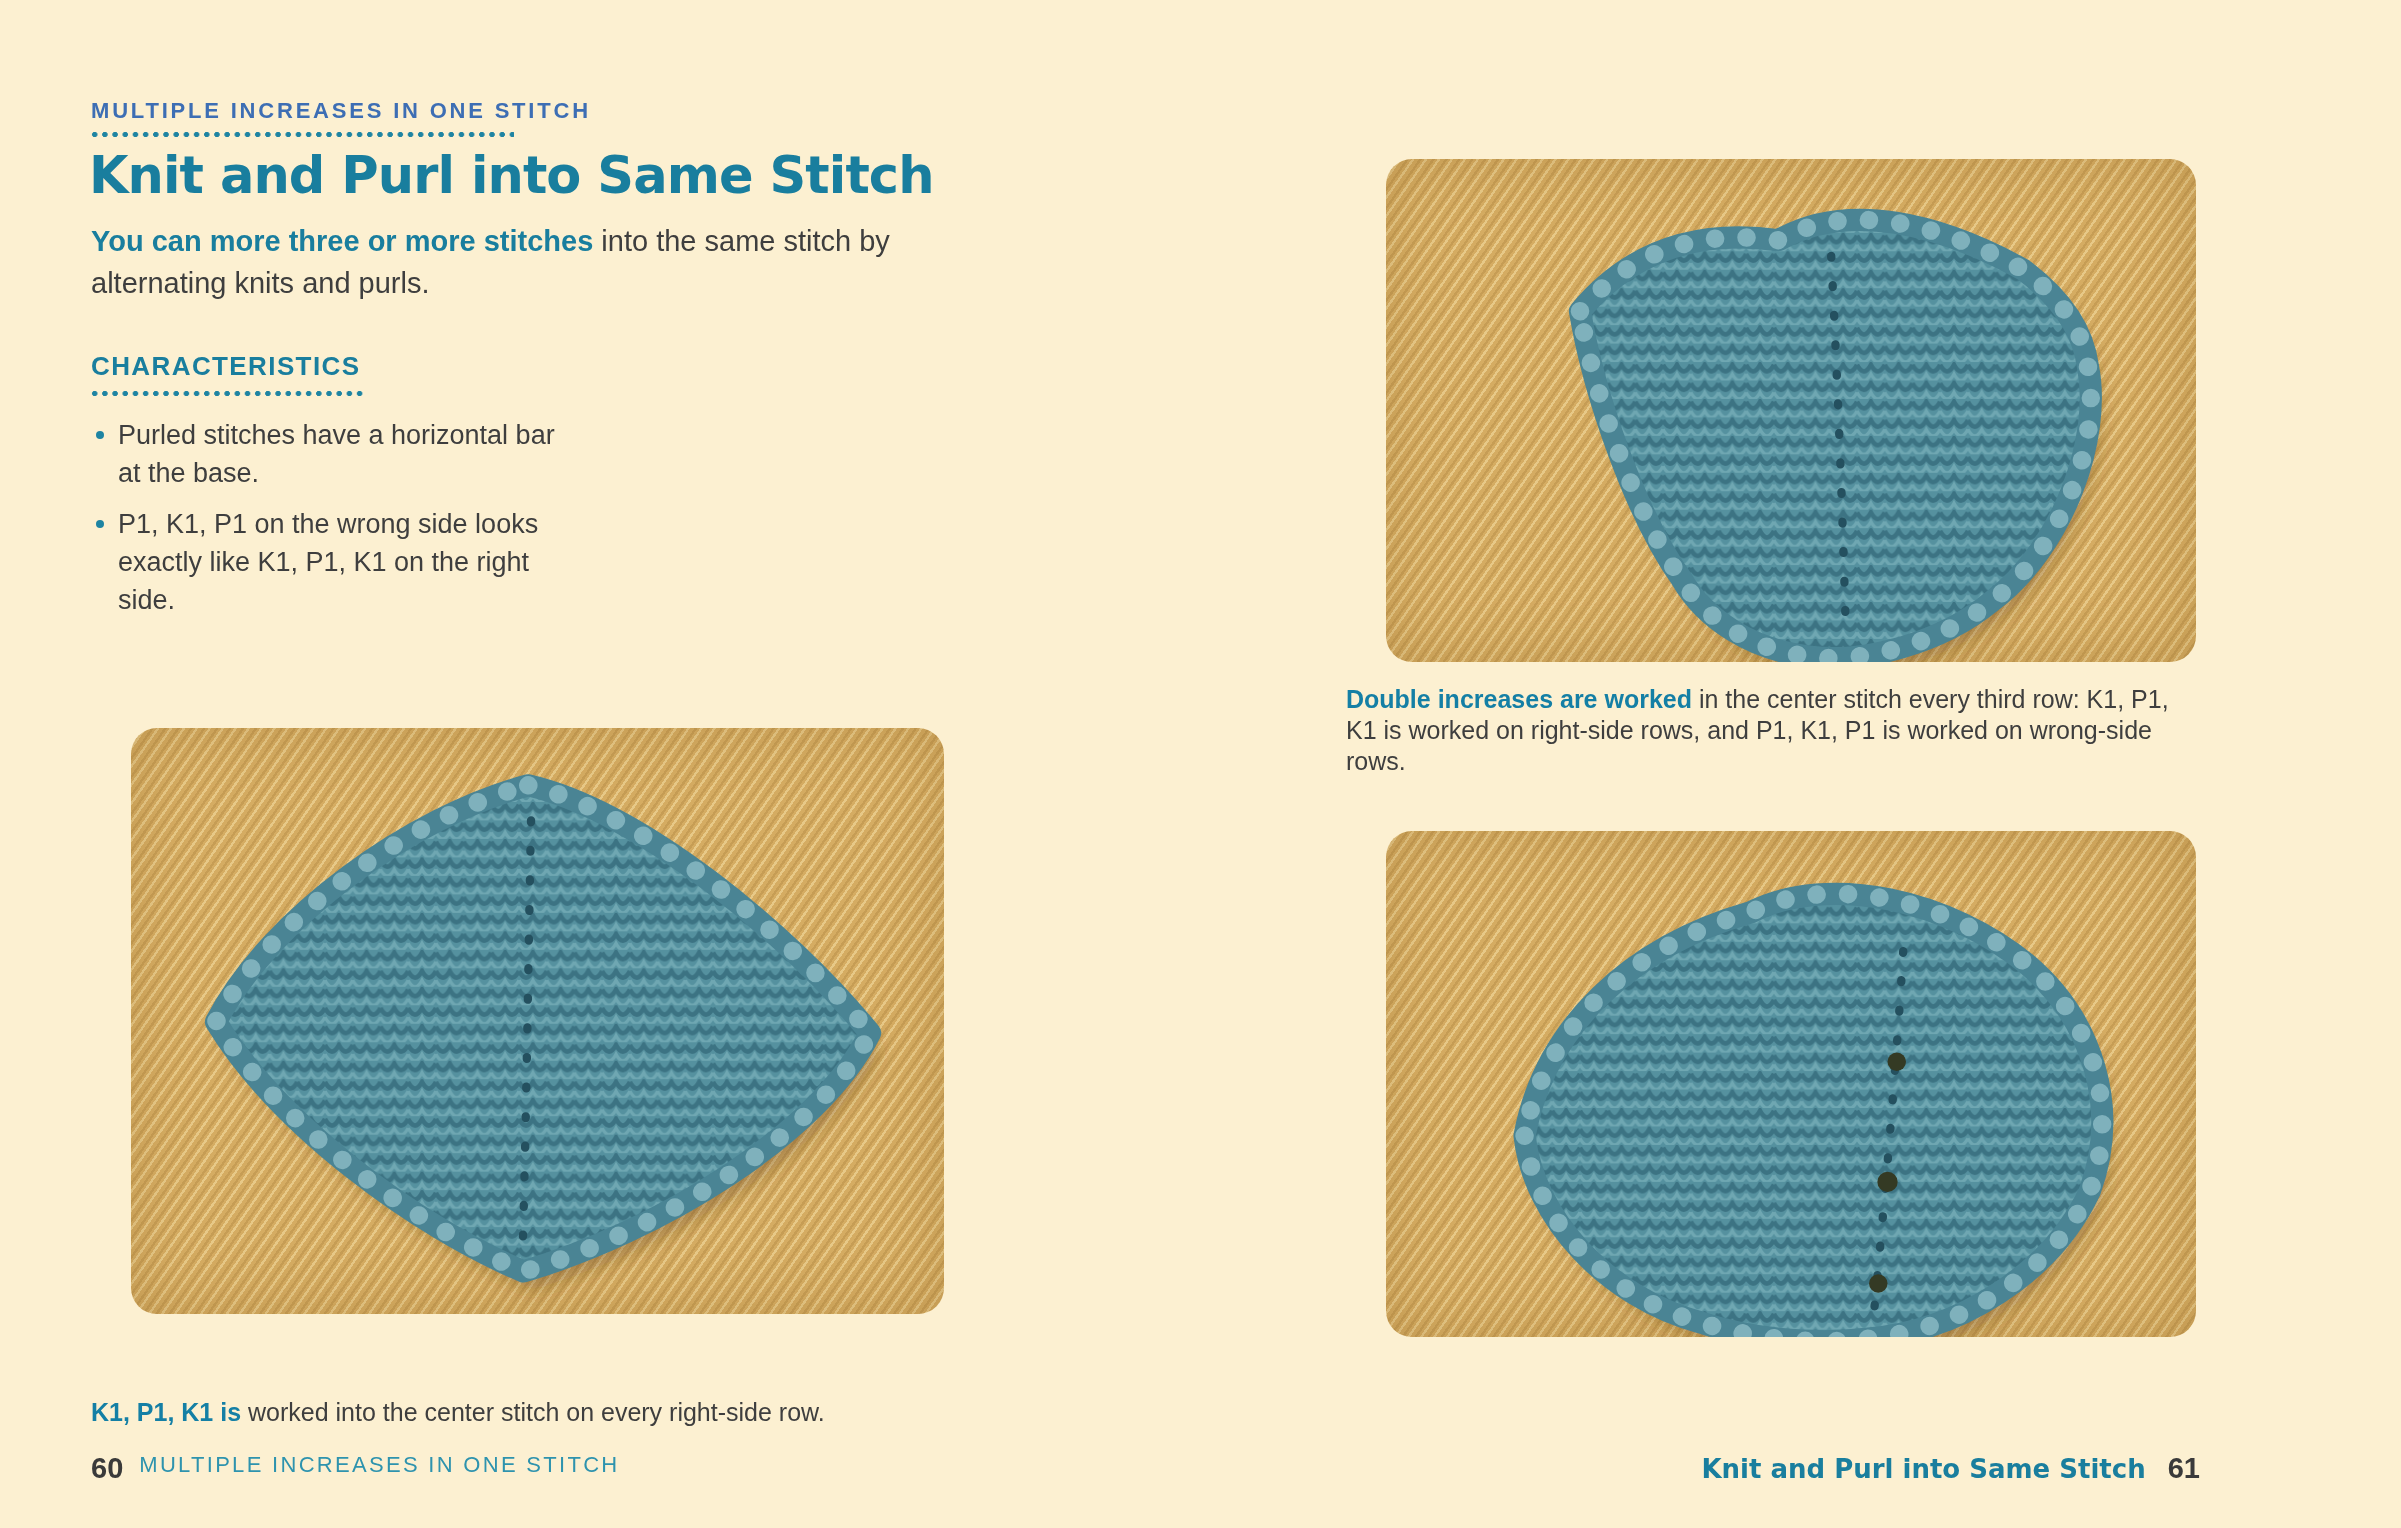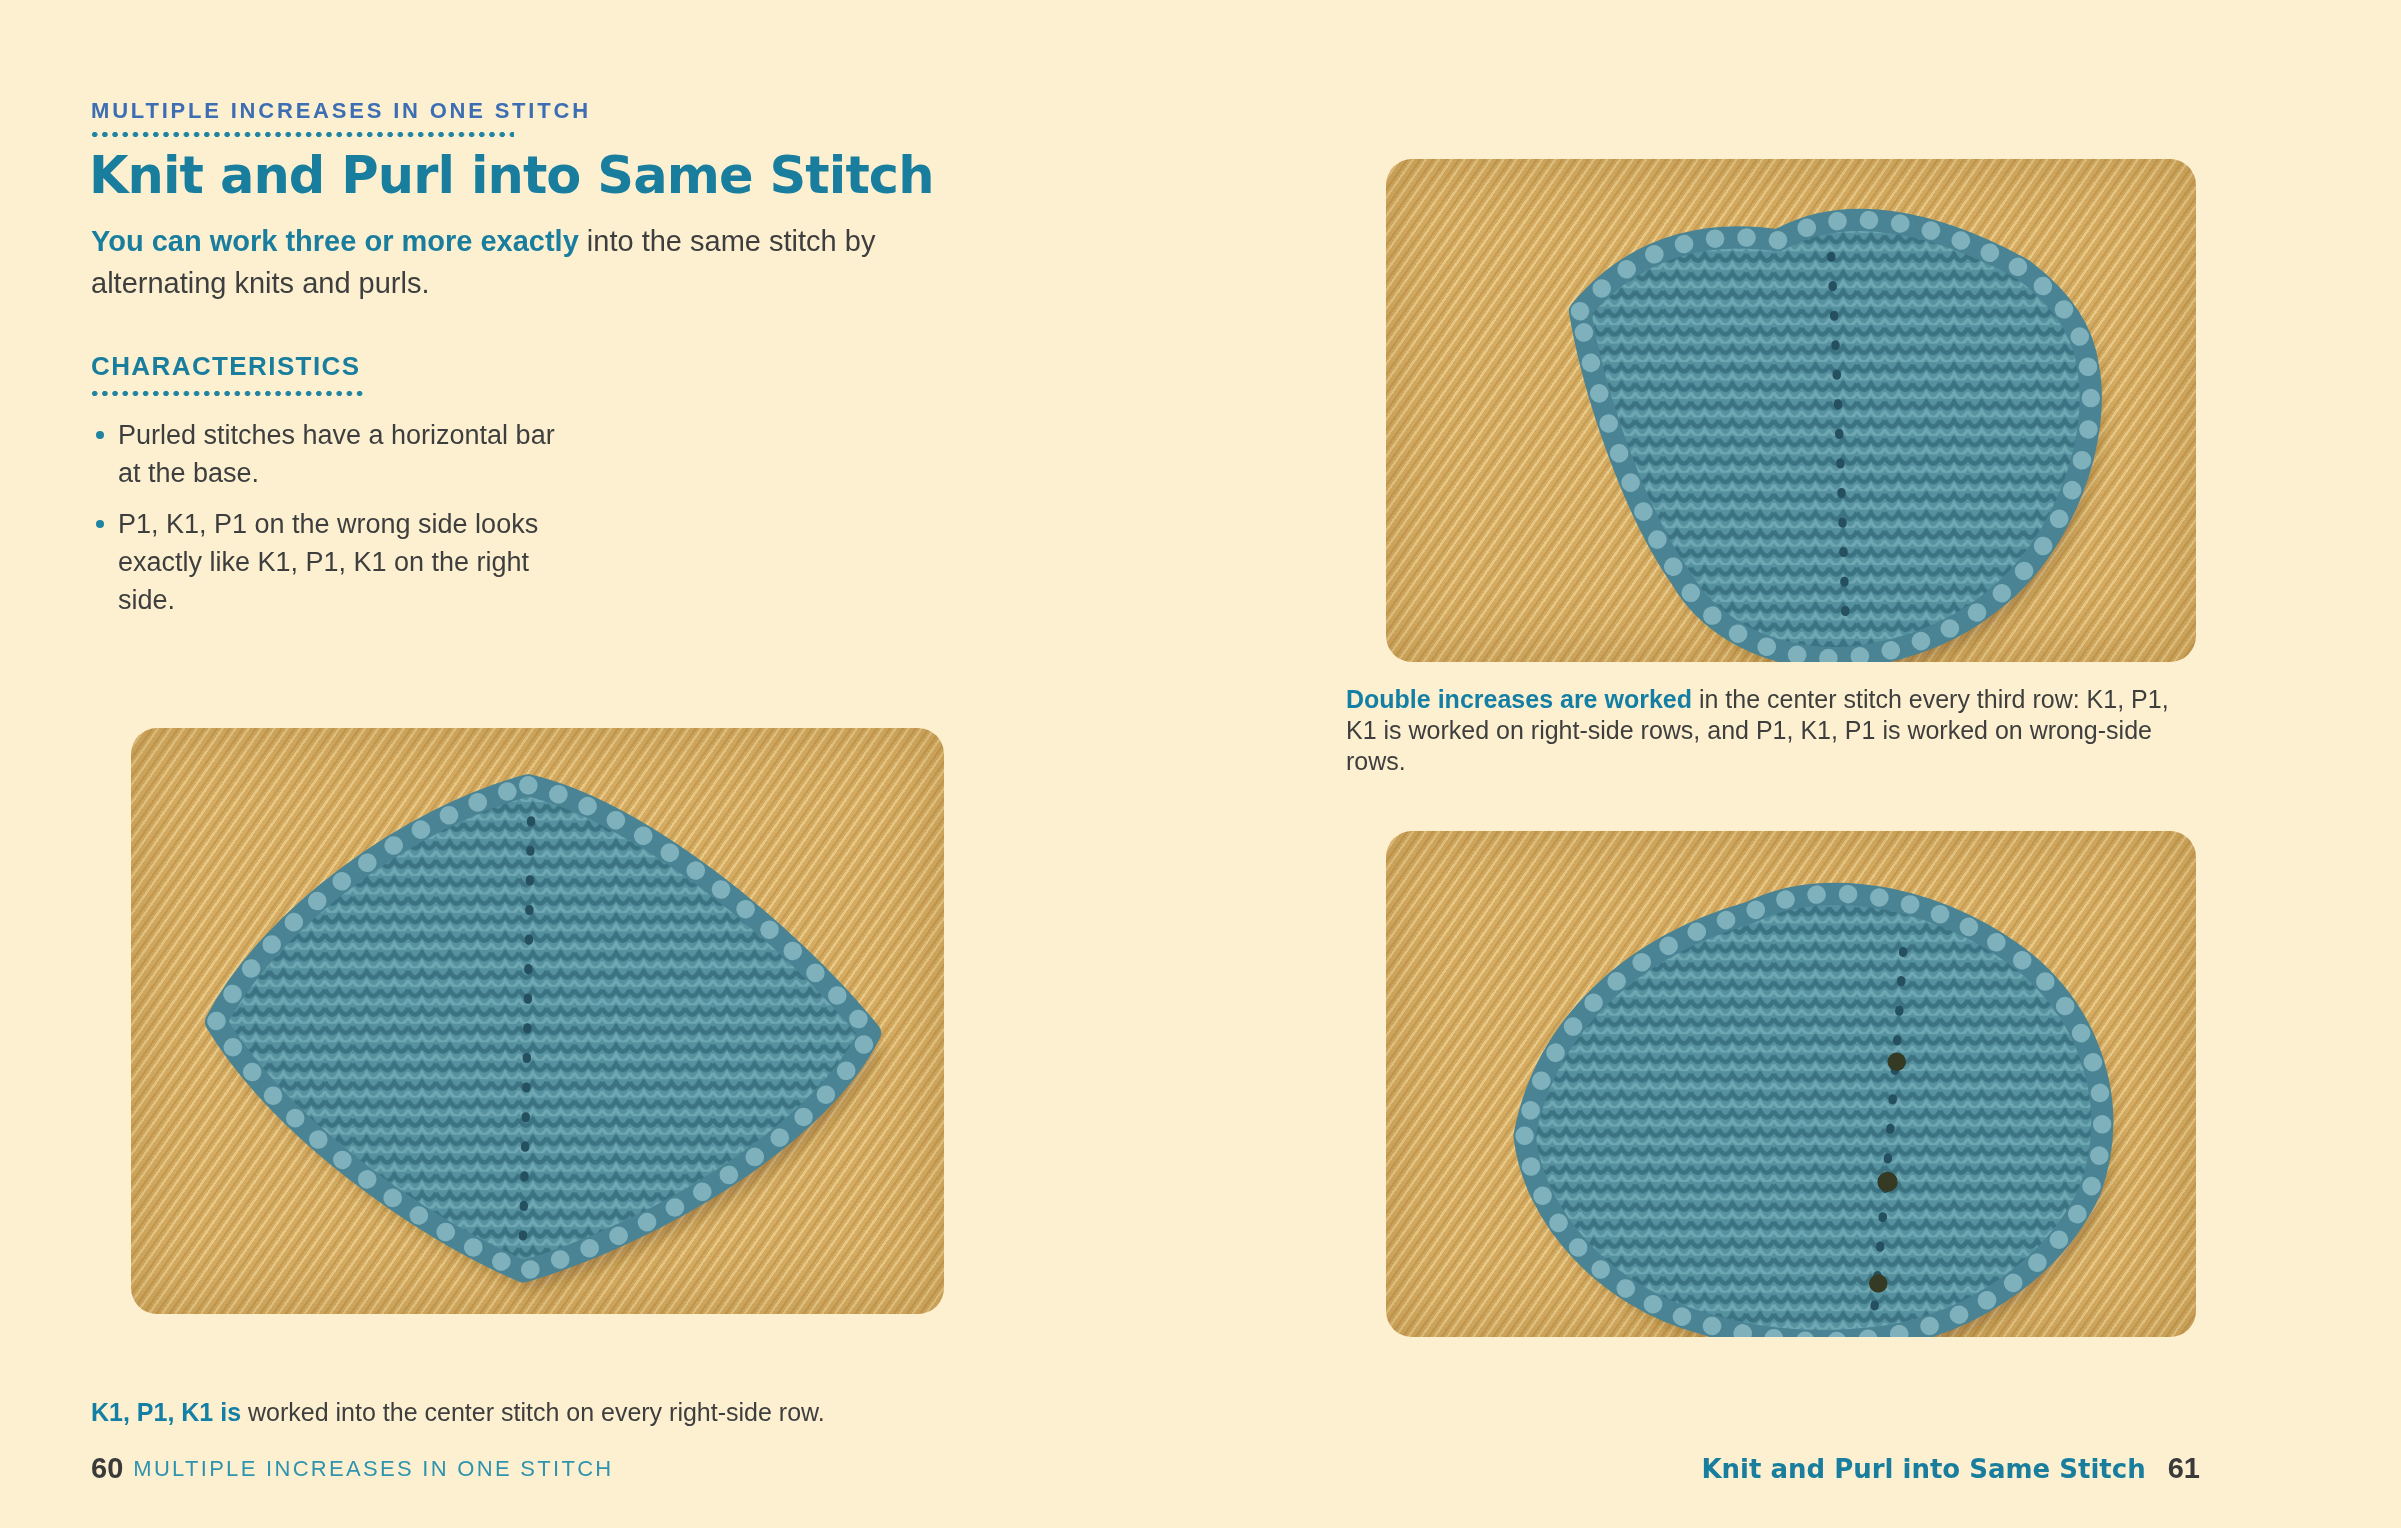--- a/index.html
+++ b/index.html
@@ -39,37 +39,37 @@
          background-image:repeating-linear-gradient(125deg,
             rgba(246,224,166,0.55) 0 2.3px, rgba(0,0,0,0) 2.3px 6px,
             rgba(146,104,38,0.22) 6px 8.3px, rgba(0,0,0,0) 8.3px 10.6px);
          box-shadow:inset 0 0 65px rgba(140,100,35,0.28);}
   .photo svg{position:absolute;left:0;top:0;width:100%;height:100%;}
   .photo1{left:91px;top:713px;width:813px;height:586px;}
   .photo2{left:1346px;top:144px;width:810px;height:503px;}
   .photo3{left:1346px;top:816px;width:810px;height:506px;}
 
   
-  .footer-left{position:absolute;left:91px;top:1452px;display:flex;align-items:center;gap:10px;}
+  .footer-left{position:absolute;left:91px;top:1452px;display:flex;align-items:flex-start;gap:16px;}
   .footer-right{position:absolute;right:233px;top:1452px;display:flex;align-items:baseline;gap:22px;}
   .pnum{font-size:29px;font-weight:bold;color:#3A3A3A;}
   .fsection{font-size:22px;letter-spacing:2.3px;color:#2E93AE;}
   .fchapter{font-size:26px;font-weight:bold;color:#197E9E;
             font-family:"DejaVu Sans","Liberation Sans",sans-serif;}
 </style>
 </head>
 <body>
 
 <div class="spread">
 
   <div class="eyebrow">MULTIPLE INCREASES IN ONE STITCH</div>
   <div class="dotline rule-eyebrow"></div>
   <h1 class="title">Knit and Purl into Same Stitch</h1>
 
-  <p class="intro"><span class="lead">You can work three or more exactly</span><span> into the same stitch by alternating knits and purls.</span></p>
+  <p class="intro"><span class="lead">You can more three or more stitches</span><span> into the same stitch by alternating knits and purls.</span></p>
 
   <div class="col col-char">
     <h2>CHARACTERISTICS</h2>
     <div class="dotline rule-char"></div>
     <ul class="bullets">
       <li>
           <span class="dot"></span>
           <span>Purled stitches have a horizontal bar at the base.</span>
         </li>
       <li>

